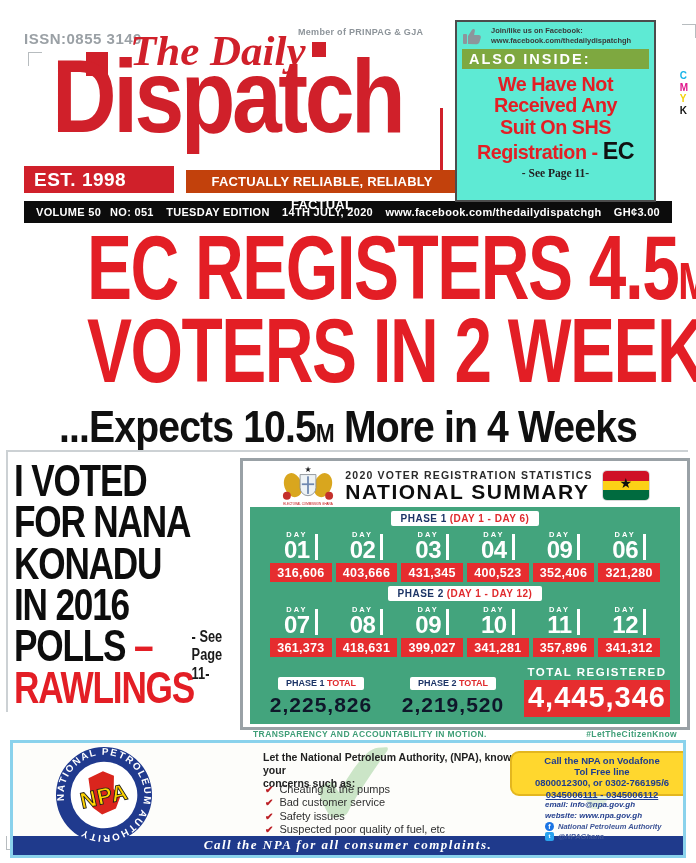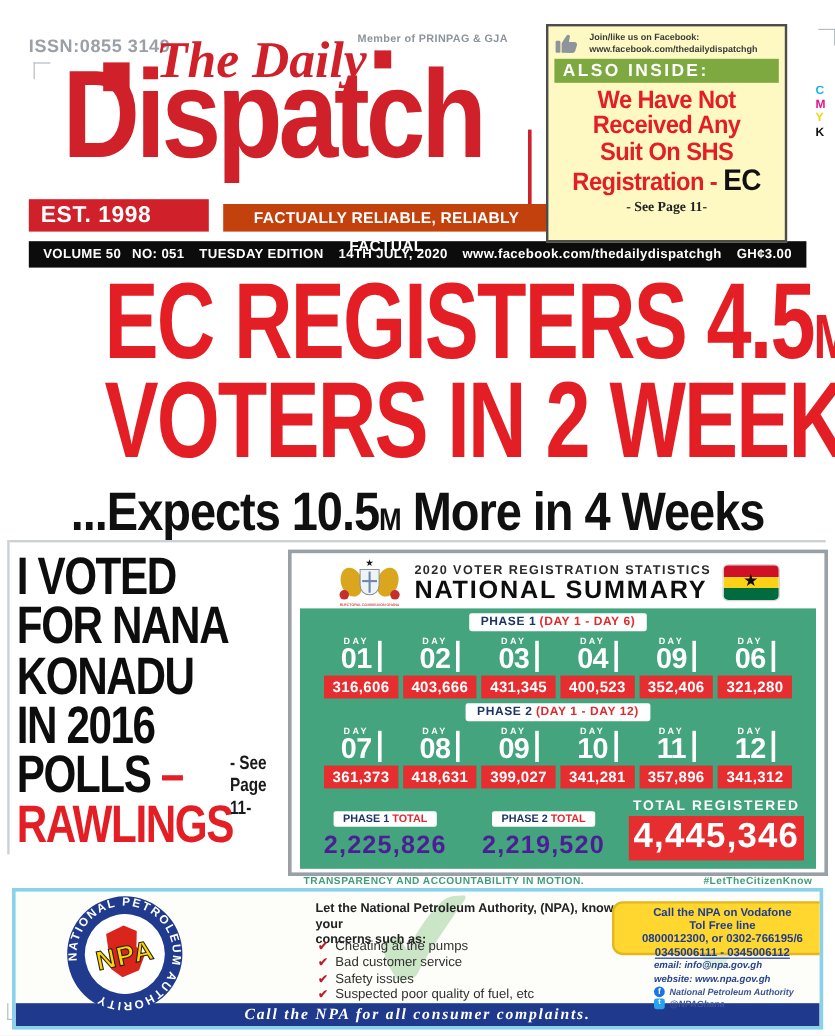--- a/index.html
+++ b/index.html
@@ -11,21 +11,21 @@
   .member { position:absolute; left:298px; top:27px; font-size:9px; font-weight:bold; color:#8d949a; letter-spacing:.3px; }
   .masthead-script { position:absolute; left:130px; top:26px; font-family:"Liberation Serif", serif; font-style:italic; font-weight:bold; font-size:43px; color:#d0202a; z-index:2; }
   .masthead-name { position:absolute; left:52px; top:44px; font-size:104px; line-height:1; font-weight:bold; color:#d0202a; letter-spacing:-4px; transform:scaleX(.86); transform-origin:left top; z-index:1; }
   .sq { position:absolute; background:#d0202a; z-index:0; }
   .sq-a { left:86px; top:52px; width:22px; height:24px; }
   .sq-b { left:312px; top:42px; width:14px; height:15px; }
   .est-bar { position:absolute; left:24px; top:166px; width:150px; height:27px; background:#d0202a; color:#fff; font-size:19px; font-weight:bold; line-height:27px; padding-left:10px; letter-spacing:.5px; z-index:3; }
   .tagline-bar { position:absolute; left:186px; top:170px; width:272px; height:23px; background:#c2410c; color:#fff; font-size:13px; font-weight:bold; line-height:23px; text-align:center; letter-spacing:.2px; z-index:3; }
 
   
-  .side-box { position:absolute; left:455px; top:20px; width:201px; height:182px; border:2px solid #4c4c4c; background:#fef9c3; padding:3px 5px; z-index:3; }
+  .side-box { position:absolute; left:455px; top:20px; width:201px; height:182px; border:2px solid #4c4c4c; background:#5eead4; padding:3px 5px; z-index:3; }
   .fb-row { display:flex; align-items:center; gap:7px; margin:1px 0 3px; }
   .fb-text { font-size:7.5px; font-weight:bold; color:#3a3a3a; line-height:1.3; }
   .green-strip { background:#7ea840; color:#fff; font-weight:bold; font-size:14.5px; letter-spacing:2px; padding:2px 7px; }
   .inside-head { margin-top:4px; text-align:center; color:#e31e25; font-weight:bold; font-size:21px; line-height:1.04; transform:scaleX(.94); transform-origin:center; letter-spacing:-.5px; }
   .inside-head .black-attr { color:#111; font-size:1.18em; }
   .see-page { margin-top:3px; text-align:center; font-family:"Liberation Serif", serif; font-weight:bold; font-size:11.5px; color:#222; }
   .red-streak { position:absolute; left:440px; top:108px; width:3px; height:80px; background:#d0202a; }
 
   
   .cmyk { position:absolute; right:8px; top:70px; display:flex; flex-direction:column; font-size:10px; font-weight:bold; line-height:1.15; z-index:4; }
@@ -74,21 +74,21 @@
   .day-cell { text-align:center; }
   .day-top { display:flex; justify-content:center; align-items:flex-end; }
   .day-word { font-size:7.5px; font-weight:bold; color:#fff; letter-spacing:2px; }
   .day-num { font-size:24px; line-height:.88; font-weight:bold; color:#fff; letter-spacing:-.5px; }
   .day-sep { width:3px; height:26px; background:#fff; margin-left:5px; }
   .day-pill { margin-top:3px; background:#e62d2f; color:#fff; font-size:12.5px; font-weight:bold; padding:2.5px 0; letter-spacing:.3px; }
   .totals-row { display:flex; align-items:flex-end; gap:10px; padding:9px 10px 2px; }
   .total-col { text-align:center; width:128px; }
   .total-pill { display:inline-block; background:#fff; border-radius:2px; padding:1.5px 8px; font-size:9px; font-weight:bold; }
   .total-pill .p-name{ color:#1c3466; } .total-pill .p-word{ color:#e02a2d; }
-  .total-value { margin-top:3px; color:#4c1d95; font-size:21px; font-weight:bold; letter-spacing:1px; }
+  .total-value { margin-top:3px; color:#0f172a; font-size:21px; font-weight:bold; letter-spacing:1px; }
   .grand-col { flex:1; text-align:center; }
   .grand-label { color:#fff; font-size:11.5px; font-weight:bold; letter-spacing:1.5px; }
   .grand-box { margin-top:2px; background:#e62d2f; color:#fff; font-size:29px; font-weight:bold; letter-spacing:1px; padding:1px 4px 3px; }
   .stats-footer { display:flex; justify-content:space-between; padding:5px 10px 0; font-size:8.5px; font-weight:bold; color:#3f9e77; letter-spacing:.4px; }
 
   
   .npa-ad { position:absolute; left:10px; top:740px; width:676px; height:118px; border:3px solid #8ad2ec; background:#fdfdfa; overflow:hidden; }
   .wm-check { position:absolute; font-size:120px; color:#8fc98a; opacity:.45; z-index:0; font-family:"DejaVu Sans", sans-serif; }
   .wm-1 { left:292px; top:-28px; transform:rotate(-6deg); }
   .wm-2 { left:560px; top:-10px; font-size:90px; opacity:.25; }

